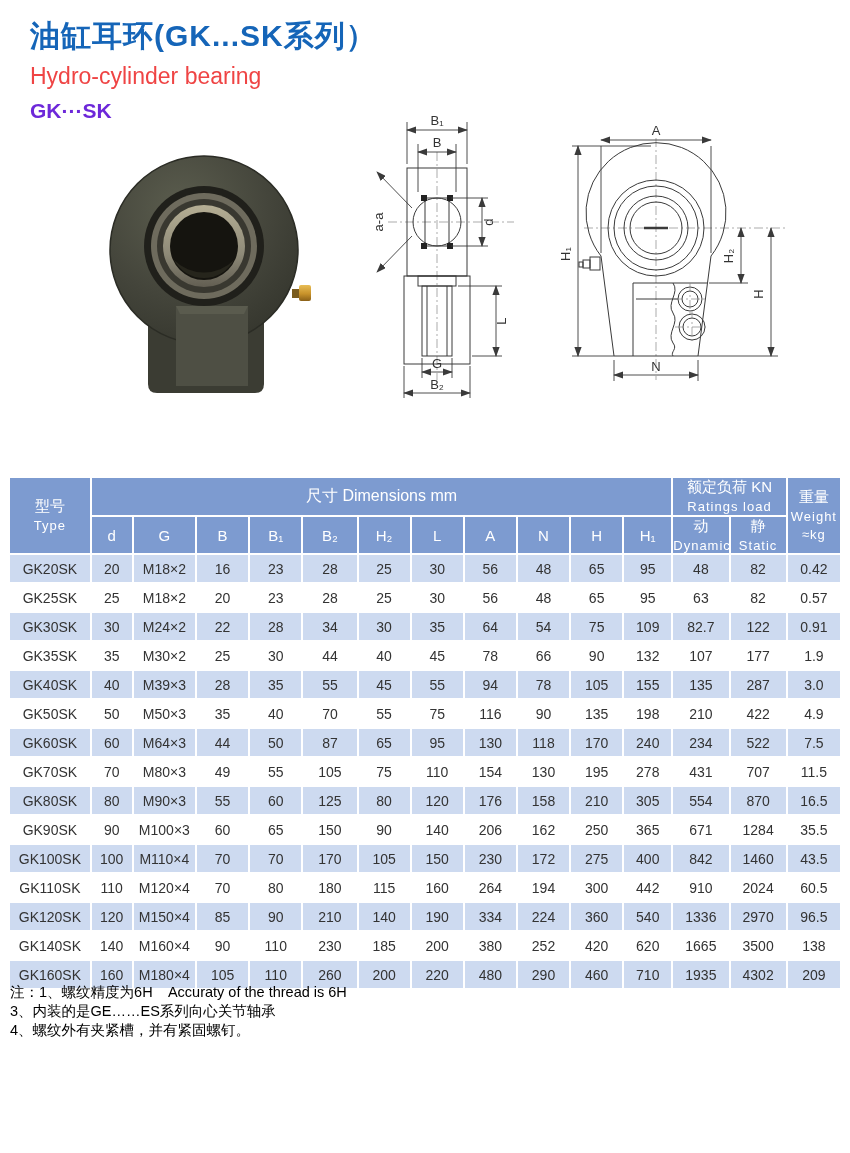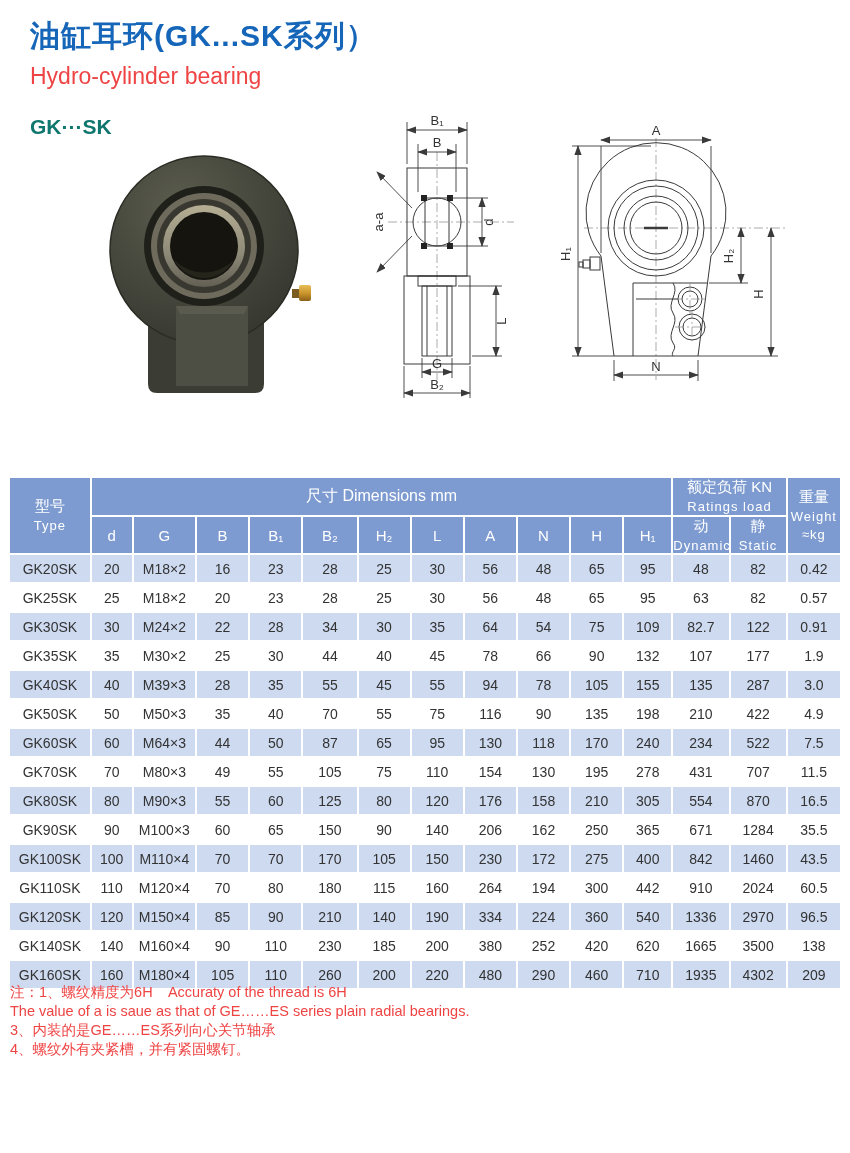--- a/index.html
+++ b/index.html
@@ -3,21 +3,21 @@
 <meta charset="utf-8">
 <style>
   html,body{margin:0;padding:0;background:#ffffff;}
   .page{position:relative;width:850px;height:1147px;background:#fff;overflow:hidden;
         font-family:"Liberation Sans","DejaVu Sans",sans-serif;color:#222;}
 
   
   .hdr{position:absolute;left:30px;top:16px;}
   .title-zh{font-size:30px;font-weight:bold;color:#1565b8;letter-spacing:1px;margin:0;}
   .title-en{font-size:23px;color:#ef4444;margin-top:6px;}
-  .series{font-size:21px;font-weight:bold;color:#0f766e;margin-top:25px;}
+  .series{font-size:21px;font-weight:bold;color:#6d28d9;margin-top:9px;}
 
   
   .photo{position:absolute;left:88px;top:148px;width:240px;height:250px;}
   .sec-draw{position:absolute;left:372px;top:106px;width:190px;height:298px;}
   .front-draw{position:absolute;left:556px;top:118px;width:292px;height:290px;}
   svg text{font-family:"Liberation Sans","DejaVu Sans",sans-serif;font-size:13px;fill:#333;}
   .cl{stroke:#888;stroke-width:0.7;stroke-dasharray:9 3 2 3;fill:none;}
   .ln{stroke:#3a3a3a;stroke-width:1;fill:none;}
   .dim{stroke:#3a3a3a;stroke-width:0.9;fill:none;}
 
@@ -27,21 +27,21 @@
   th{background:#7d9bd0;color:#fff;font-weight:normal;text-align:center;vertical-align:middle;padding:0;}
   th .zh{font-size:15px;}
   th .en{font-size:13px;letter-spacing:1px;}
   thead tr:first-child th{height:32px;}
   thead tr:last-child th{height:34px;font-size:15px;}
   td{height:27px;text-align:center;font-size:14px;color:#333;background:#fff;padding:0;}
   tr.alt td{background:#cddaf0;}
 
   
   .notes{position:absolute;left:10px;top:983px;width:830px;}
-  .note-line{font-size:14.5px;line-height:19px;color:#ef4444;white-space:pre-wrap;}
+  .note-line{font-size:14.5px;line-height:19px;color:#000000;white-space:pre-wrap;}
 </style>
 </head>
 <body>
 
 <div class="page">
 
   <div class="hdr">
     <h1 class="title-zh">油缸耳环(GK...SK系列）</h1>
     <div class="title-en">Hydro-cylinder bearing</div>
     <div class="series">GK···SK</div>
@@ -505,18 +505,17 @@
             <td>1935</td>
             <td>4302</td>
             <td>209</td>
           </tr>
         </tbody>
     </table>
   </div>
 
   <div class="notes" id="notes">
       <div class="note-line">注：1、螺纹精度为6H    Accuraty of the thread is 6H</div>
-      <div class="note-line">The value of a is saue as that of GE……ES series plain radial bearings.</div>
       <div class="note-line">3、内装的是GE……ES系列向心关节轴承</div>
       <div class="note-line">4、螺纹外有夹紧槽，并有紧固螺钉。</div>
     </div>
 
 </div>
 
 </body></html>

